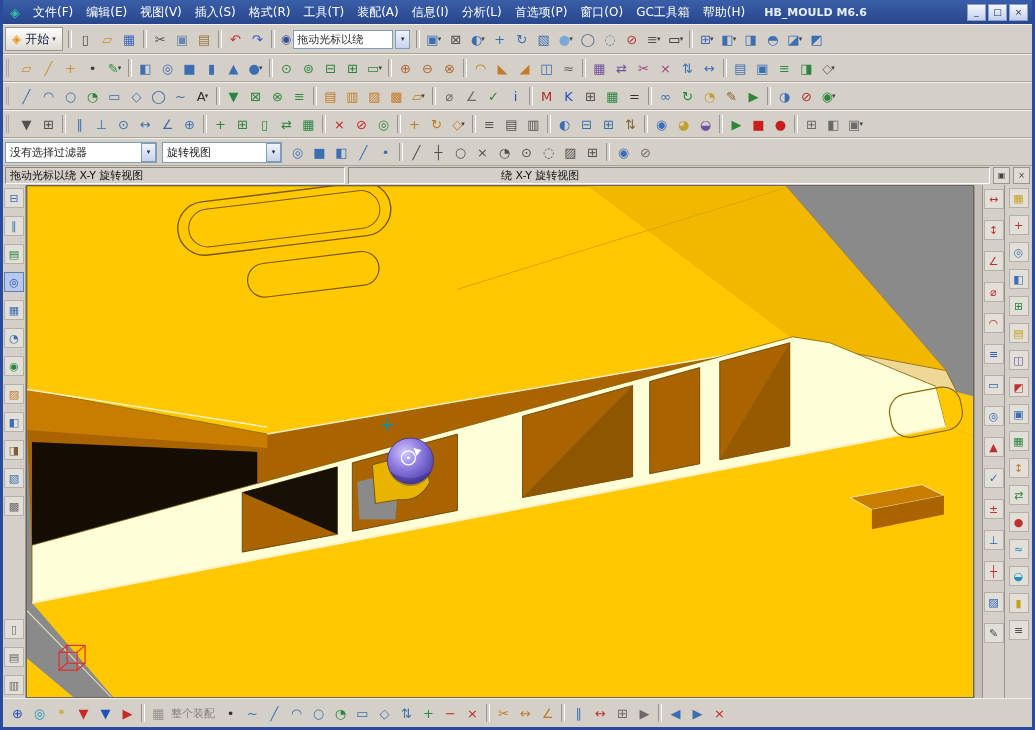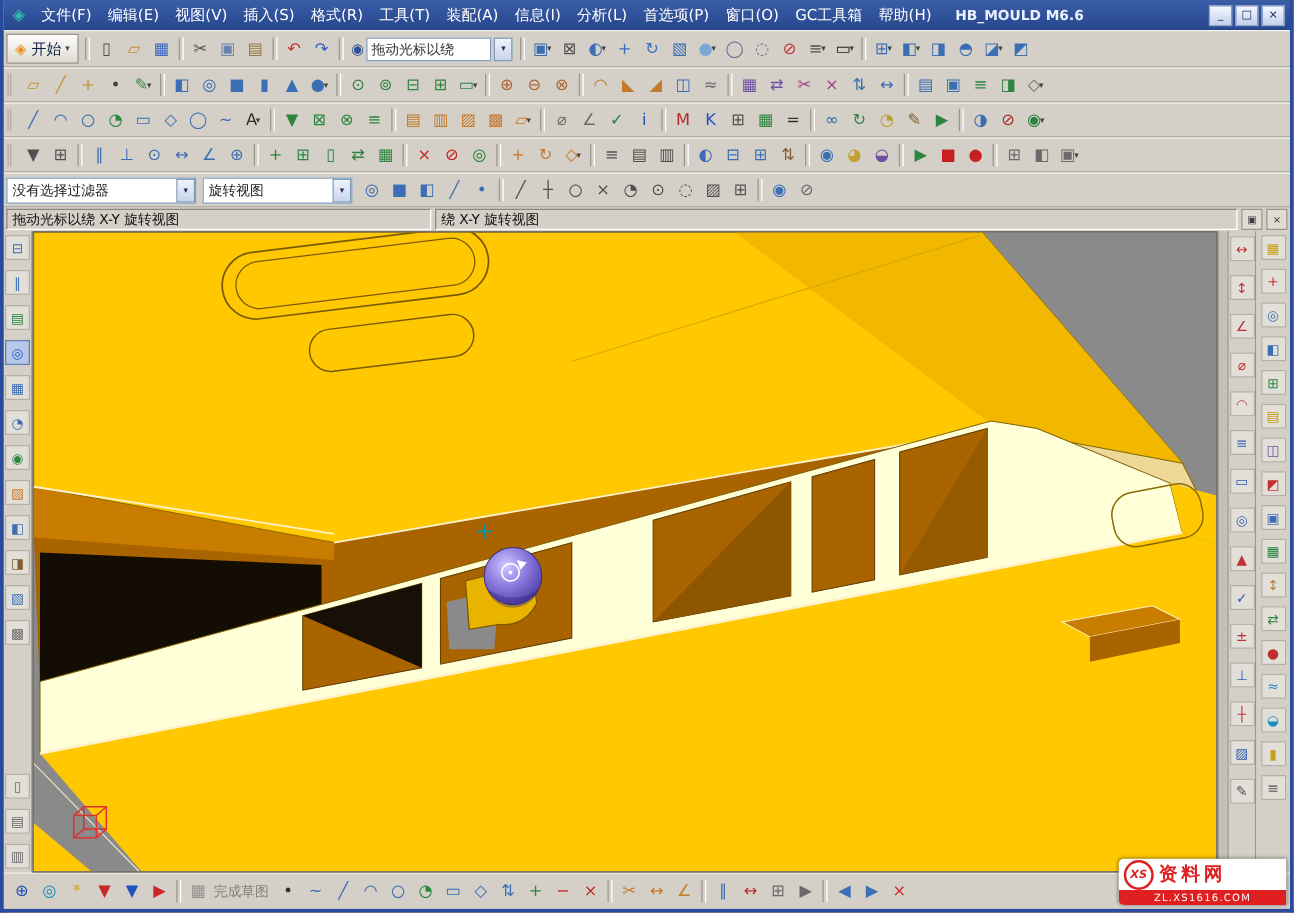--- a/index.html
+++ b/index.html
@@ -38,21 +38,21 @@
   .mini-dd{width:13px;height:17px;background:linear-gradient(#F0F4FA,#C8D4EC);border:1px solid #7F9DB9;
     font-size:7px;display:inline-flex;align-items:center;justify-content:center;color:#203050;}
   
   .sel-dd{display:inline-flex;height:19px;border:1px solid #7F9DB9;background:#fff;align-items:center;margin-right:4px;}
   .sel-dd-label{font-size:11px;padding:0 4px;color:#202020;flex:1;white-space:nowrap;overflow:hidden;}
   .w150{width:150px;} .w118{width:118px;}
   
   .promptbar{flex:0 0 17px;display:flex;align-items:stretch;background:#D4D0C8;padding:1px 2px;gap:3px;font-size:11px;}
   .ppanel{border:1px solid;border-color:#8A867C #FFF #FFF #8A867C;display:flex;align-items:center;
     padding:0 4px;background:#D4D0C8;color:#101010;overflow:hidden;white-space:nowrap;}
-  .p1{flex:0 0 330px;} .p2{flex:1;} .p2 span{text-align:center;}
+  .p1{flex:0 0 330px;} .p2{flex:1;} .p2 span{margin-left:148px;text-align:center;}
   .pbtn{flex:0 0 15px;border:1px solid #9A968E;background:#E0DCD4;display:flex;align-items:center;
     justify-content:center;font-size:8px;color:#404040;}
   
   .main{flex:1;display:flex;min-height:0;}
   .leftbar{flex:0 0 22px;background:#D4D0C8;border-right:1px solid #9A968E;display:flex;flex-direction:column;
     align-items:center;padding:3px 0;}
   .vhost{display:flex;flex-direction:column;align-items:center;}
   .gap8{gap:8px;} .gap11{gap:11px;} .gap7{gap:7px;}
   .lb-spacer{flex:1;}
   .vicon{width:18px;height:18px;border:1px solid #B4B0A6;background:#E2DFD8;display:flex;align-items:center;
@@ -904,21 +904,21 @@
           <span class="glyph" style="color: rgb(32, 80, 192);">▼</span>
         </span>
         <span class="ticon" title="bookmark">
           <span class="glyph" style="color: rgb(200, 40, 40);">▶</span>
         </span>
         <span class="sep"></span>
         <span class="ticon disabled" title="finish-sketch">
           <span class="glyph" style="color: rgb(85, 85, 85);">▦</span>
         </span>
       </span>
-    <span class="finish-label disabled">完成草图</span>
+    <span class="finish-label disabled">整个装配</span>
     <span class="strip">
         <span class="ticon" title="sketch-point">
           <span class="glyph" style="color: rgb(48, 48, 48);">•</span>
         </span>
         <span class="ticon" title="profile">
           <span class="glyph" style="color: rgb(60, 110, 180);">~</span>
         </span>
         <span class="ticon" title="sketch-line">
           <span class="glyph" style="color: rgb(60, 110, 180);">╱</span>
         </span>
@@ -978,21 +978,14 @@
         </span>
         <span class="ticon" title="next-tool">
           <span class="glyph" style="color: rgb(60, 110, 180);">▶</span>
         </span>
         <span class="ticon" title="close-toolbar">
           <span class="glyph" style="color: rgb(200, 40, 40);">×</span>
         </span>
       </span>
   </div>
 
-  <div class="watermark">
-    <span class="wm-top">
-      <span class="wm-logo">XS</span>
-      <span class="wm-name">资料网</span>
-    </span>
-    <span class="wm-bottom">ZL.XS1616.COM</span>
-  </div>
 
 </div>
 
 </body></html>

